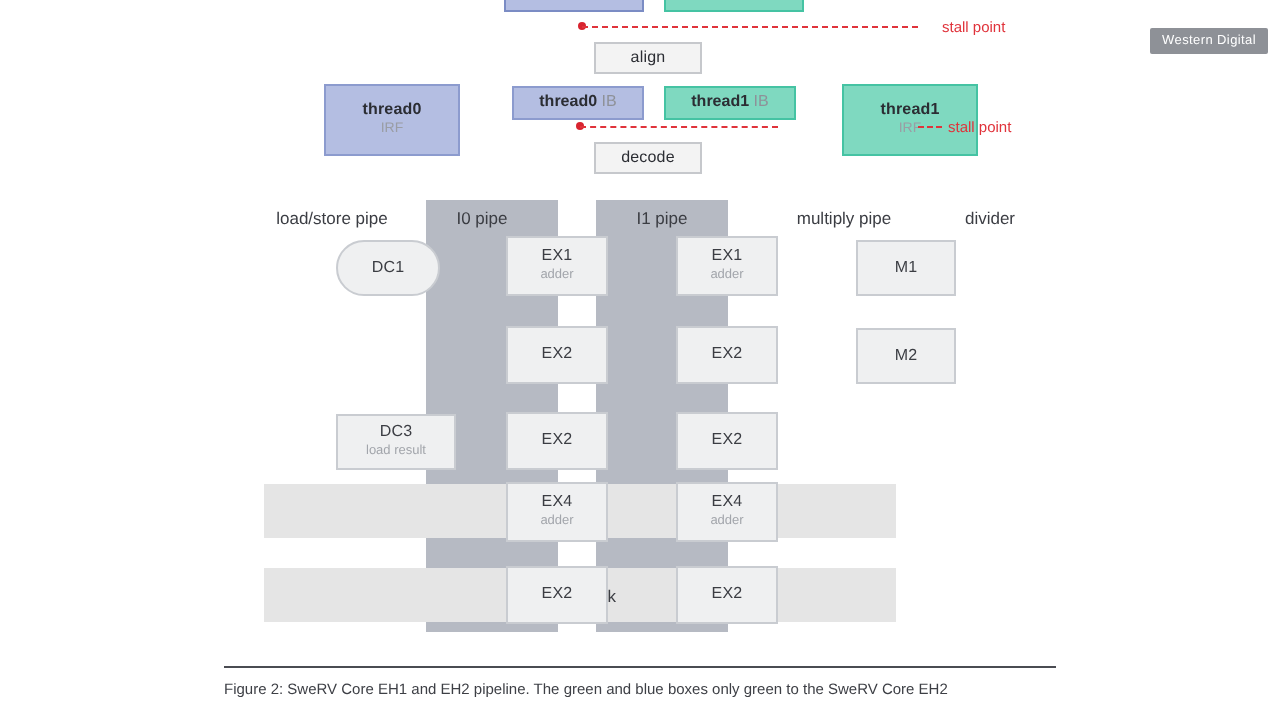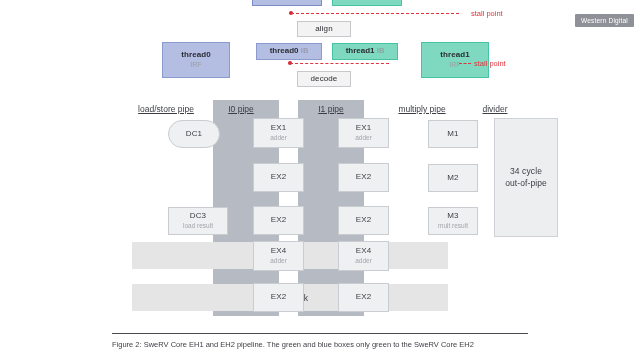--- a/index.html
+++ b/index.html
@@ -79,21 +79,20 @@
     background: #b6bac3;
   }
 
   
   .col-head {
     position: absolute;
     text-align: center;
     font-size: 8.5px;
     color: #3b3d43;
     white-space: nowrap;
-    text-decoration: underline;
   }
 
   
   .fb-blue {
     background: #b4bee2;
     border: 1px solid #7b8cc4;
   }
   .fb-green {
     background: #7fd9c0;
     border: 1px solid #45c3a3;
@@ -303,28 +302,20 @@
   <div class="box stage" style="left:306px; top:283px; width:51px; height:29px;">
     <div class="main">EX2</div>
   </div>
 
   <div class="box stage" style="left:396px; top:120px; width:50px; height:28px;justify-content:center;">
     <div class="main">M1</div>
   </div>
   <div class="box stage" style="left:396px; top:164px; width:50px; height:28px;">
     <div class="main">M2</div>
   </div>
-  <div class="box stage" style="left:396px; top:207px; width:50px; height:28px;">
-    <div class="main">M3</div>
-    <div class="sub">mult result</div>
-  </div>
-
-  <div class="box divider-box" style="left:462px; top:118px; width:64px; height:119px;">
-    <div class="main">34 cycle</div>
-    <div class="main">out-of-pipe</div>
-  </div>
+
 
   <div class="caption-rule"></div>
   <div class="caption-text">Figure 2: SweRV Core EH1 and EH2 pipeline. The green and blue boxes only green to the SweRV Core EH2</div>
 
   <div class="badge">Western Digital</div>
 
 </div>
 
 </body></html>

